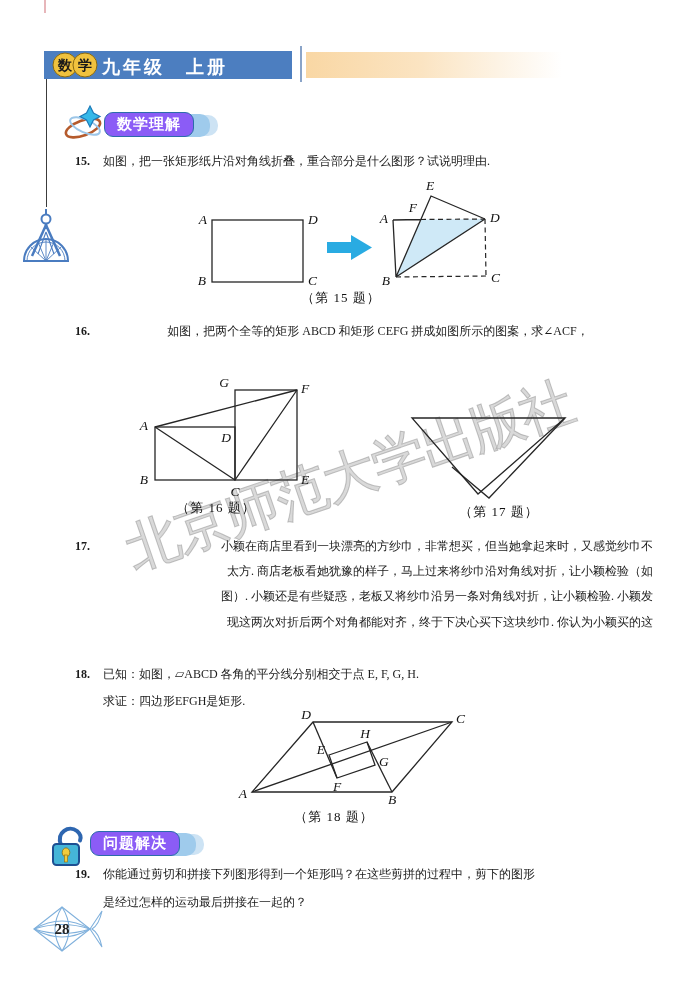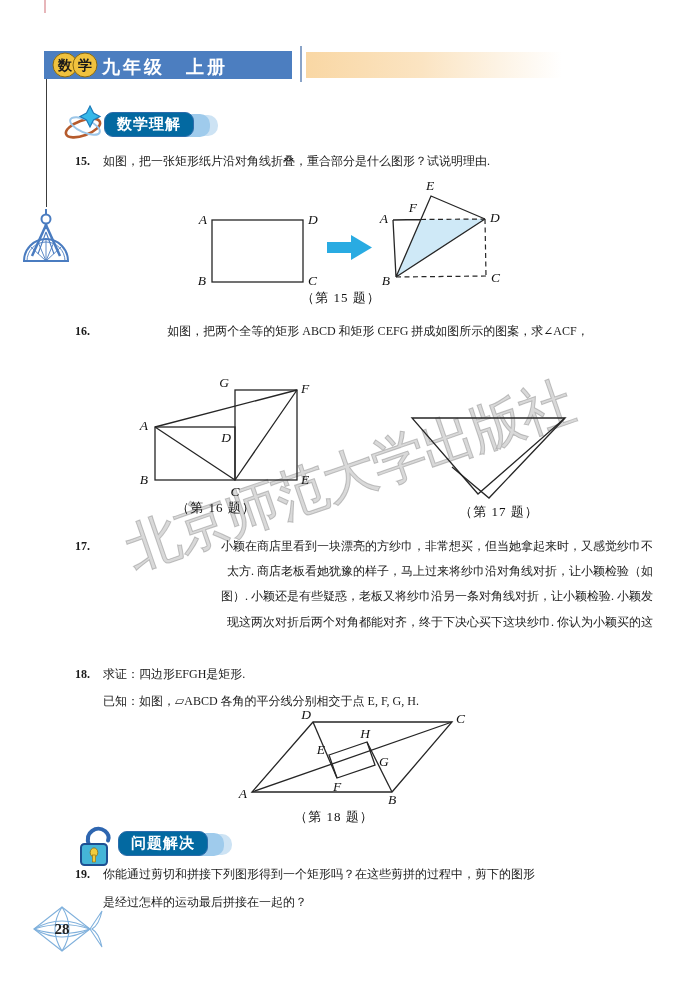--- a/index.html
+++ b/index.html
@@ -16,25 +16,25 @@
         background:linear-gradient(90deg,#f9d7a4 0%,#fbe4c2 45%,#fdf3e4 75%,#ffffff 100%);}
   
   .left-rule{position:absolute;left:46px;top:79px;width:1px;height:128px;background:#3c3c3c;}
   .compass{position:absolute;left:20px;top:209px;z-index:2;}
   
   .badge{position:absolute;z-index:4;width:220px;height:46px;}
   .badge .icon{position:absolute;left:0;top:0;}
   .pillwrap{position:absolute;left:42px;top:9px;width:150px;height:26px;}
   .pill-b2{position:absolute;left:16px;top:3px;width:98px;height:21px;background:#cde3f4;border-radius:10px;}
   .pill-b1{position:absolute;left:8px;top:1.5px;width:98px;height:23px;background:#9fcbec;border-radius:10px;}
-  .pill{position:absolute;left:0;top:0;background:#0369a1;border:1.5px solid #2c6cab;color:#fff;
+  .pill{position:absolute;left:0;top:0;background:#8b5cf6;border:1.5px solid #2c6cab;color:#fff;
         font-weight:bold;font-size:15px;line-height:21px;padding:0 12px 2px;border-radius:9px;
         letter-spacing:1px;font-family:"Liberation Sans",sans-serif;white-space:nowrap;}
   #badge-understanding{left:62px;top:103px;}
-  #badge-solving{left:76px;top:822px;}
+  #badge-solving{left:48px;top:822px;}
   
   .problem{position:absolute;left:75px;width:578px;font-size:12px;z-index:3;}
   .pnum{position:absolute;left:0;top:0;font-weight:bold;}
   .pline{margin-left:28px;white-space:nowrap;}
   #p15{top:150px;line-height:22px;}
   #p16{top:318px;line-height:27px;text-align:center;}
   #p17{top:534px;line-height:25.2px;text-align:right;}
   #p18{top:661px;line-height:27px;}
   #p19{top:860px;line-height:28px;}
   
@@ -152,22 +152,22 @@
   <div class="problem" id="p17">
     <span class="pnum">17.</span>
     <div class="pline">小颖在商店里看到一块漂亮的方纱巾，非常想买，但当她拿起来时，又感觉纱巾不</div>
     <div class="pline">太方. 商店老板看她犹豫的样子，马上过来将纱巾沿对角线对折，让小颖检验（如</div>
     <div class="pline">图）. 小颖还是有些疑惑，老板又将纱巾沿另一条对角线对折，让小颖检验. 小颖发</div>
     <div class="pline">现这两次对折后两个对角都能对齐，终于下决心买下这块纱巾. 你认为小颖买的这</div>
   </div>
 
   <div class="problem" id="p18">
     <span class="pnum">18.</span>
+    <div class="pline">已知：如图，▱ABCD 各角的平分线分别相交于点 E, F, G, H.</div>
     <div class="pline">求证：四边形EFGH是矩形.</div>
-    <div class="pline">已知：如图，▱ABCD 各角的平分线分别相交于点 E, F, G, H.</div>
   </div>
 
   <svg class="figsvg" style="left:225px;top:705px;" width="250" height="124" viewBox="225 705 250 124">
     <polygon points="252,792 392,792 452,722 313,722" class="ln"></polygon>
     <path class="ln" d="M252,792 L452,722"></path>
     <path class="ln" d="M313,722 L337,778"></path>
     <path class="ln" d="M392,792 L367,742"></path>
     <polygon points="329,755 367,742 375,765 337,778" class="ln"></polygon>
     <text class="lbl" x="311" y="719" text-anchor="end">D</text>
     <text class="lbl" x="456" y="723">C</text>

